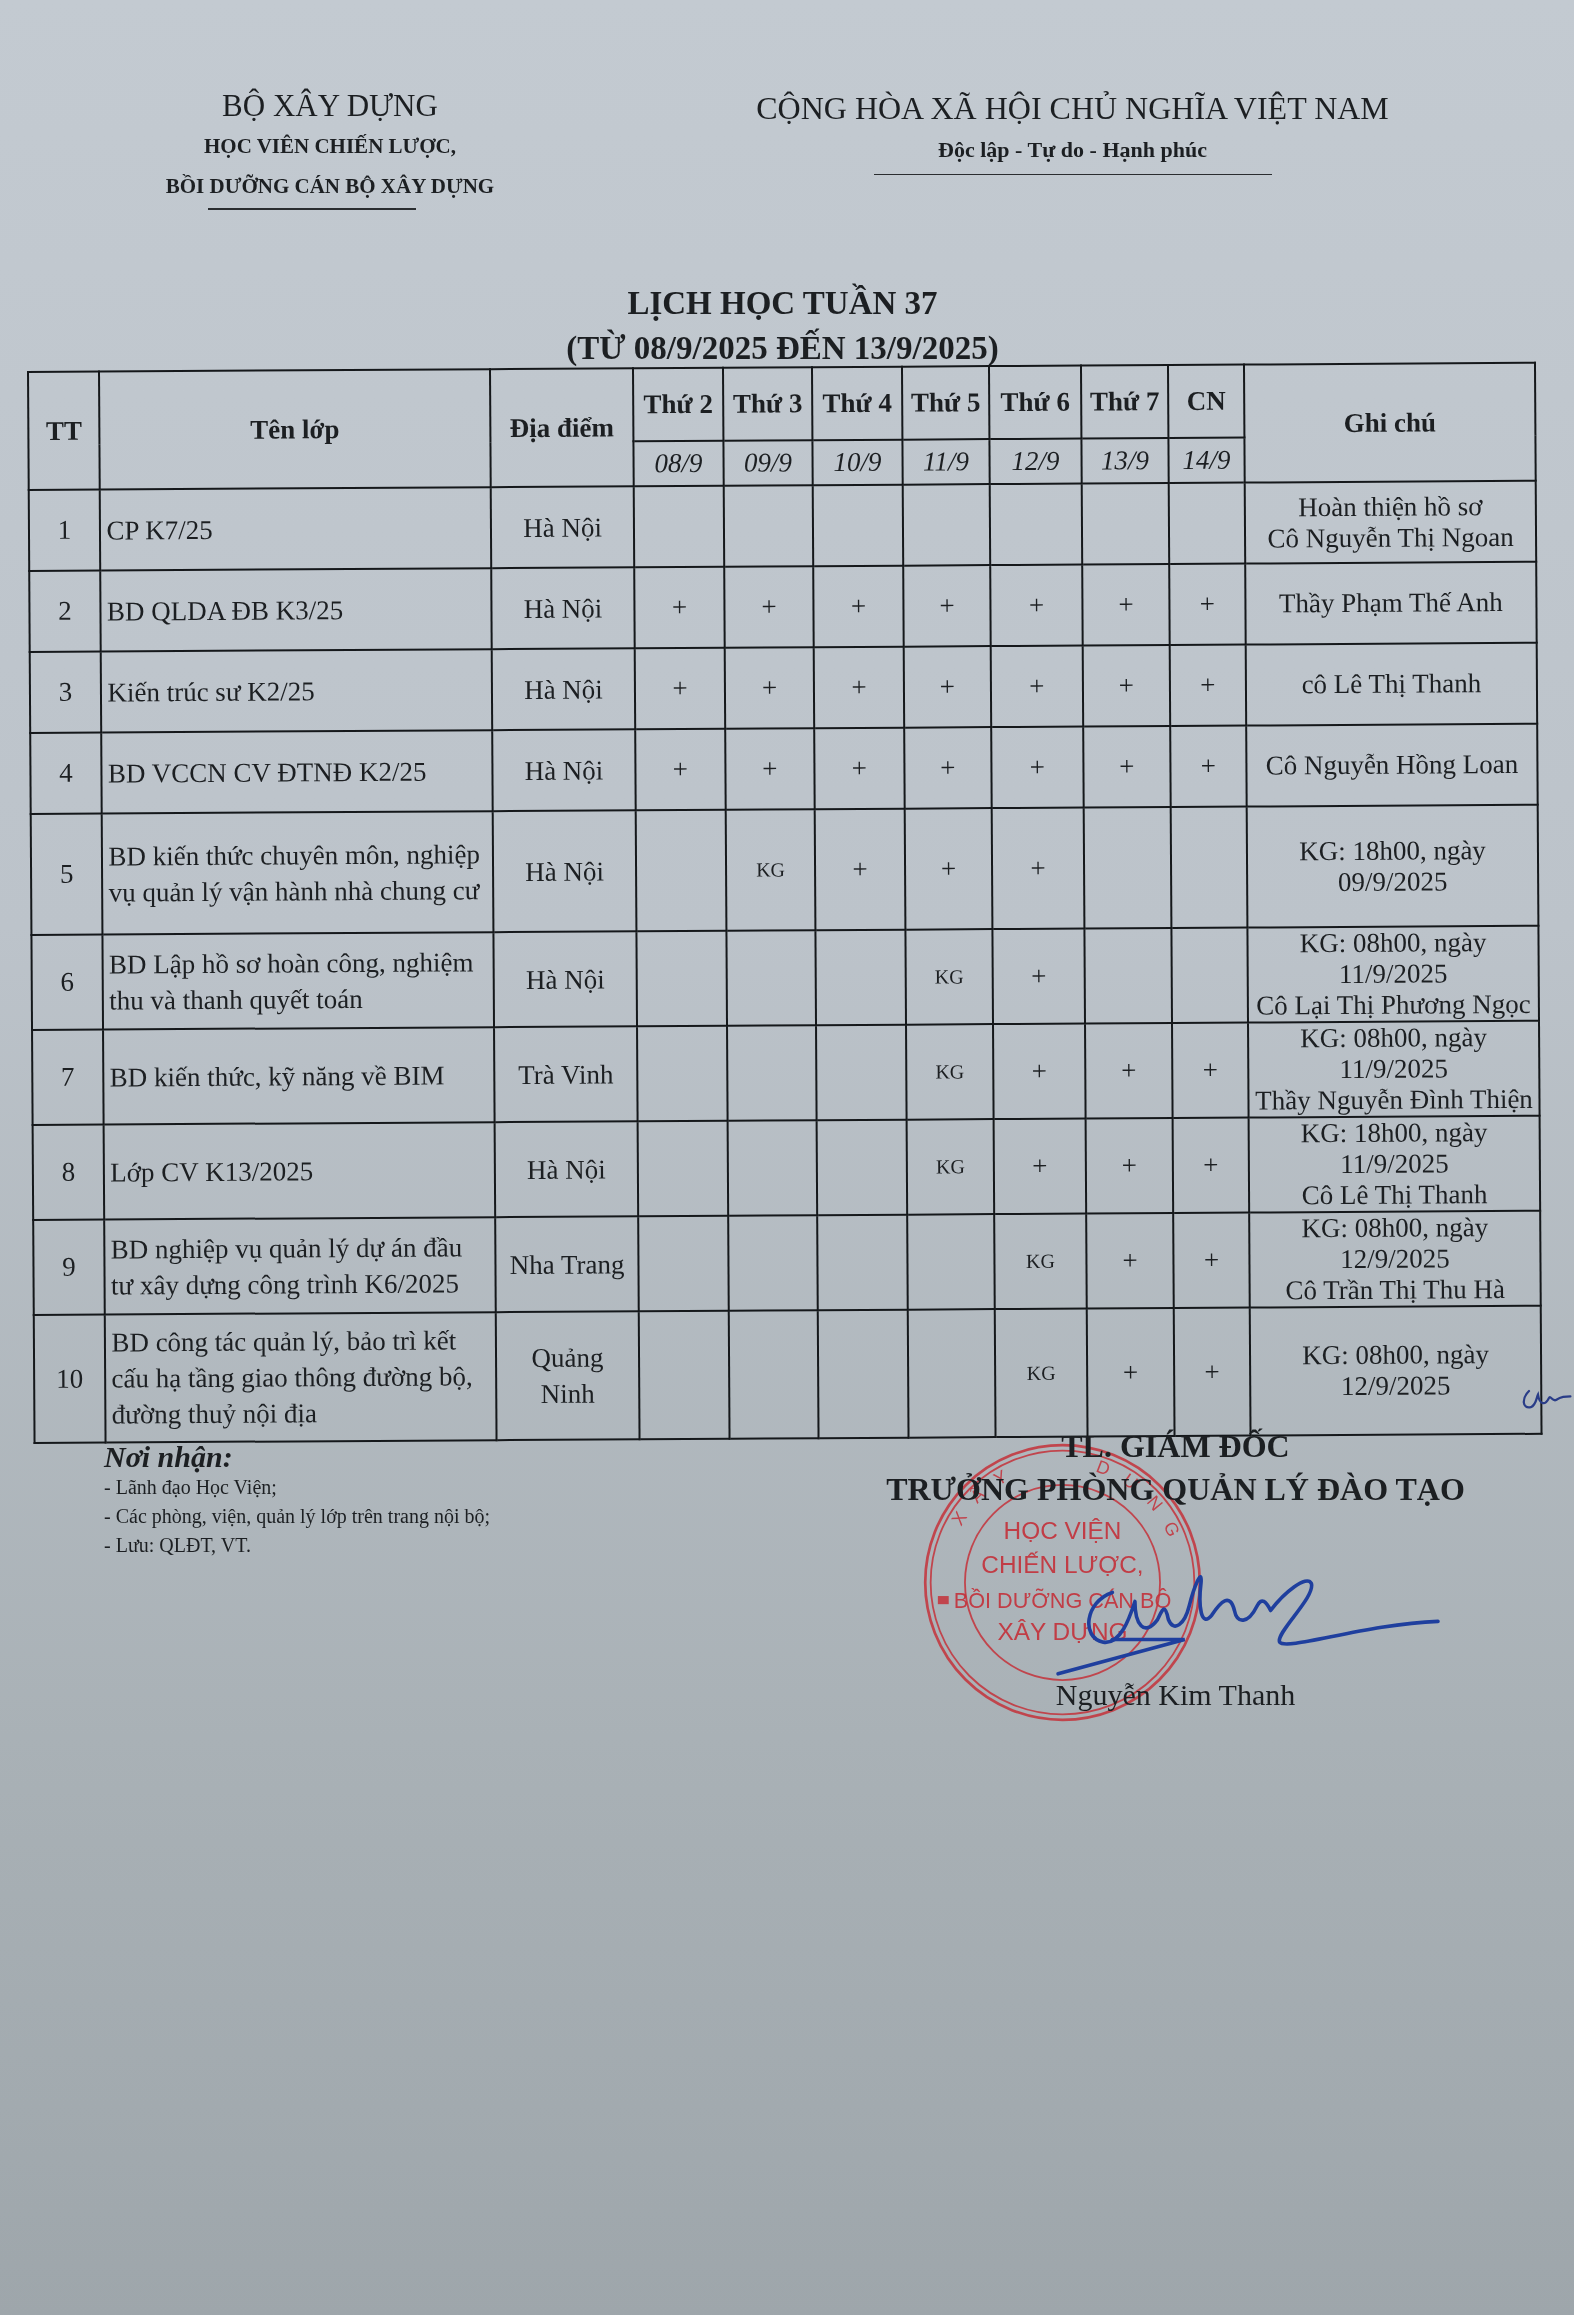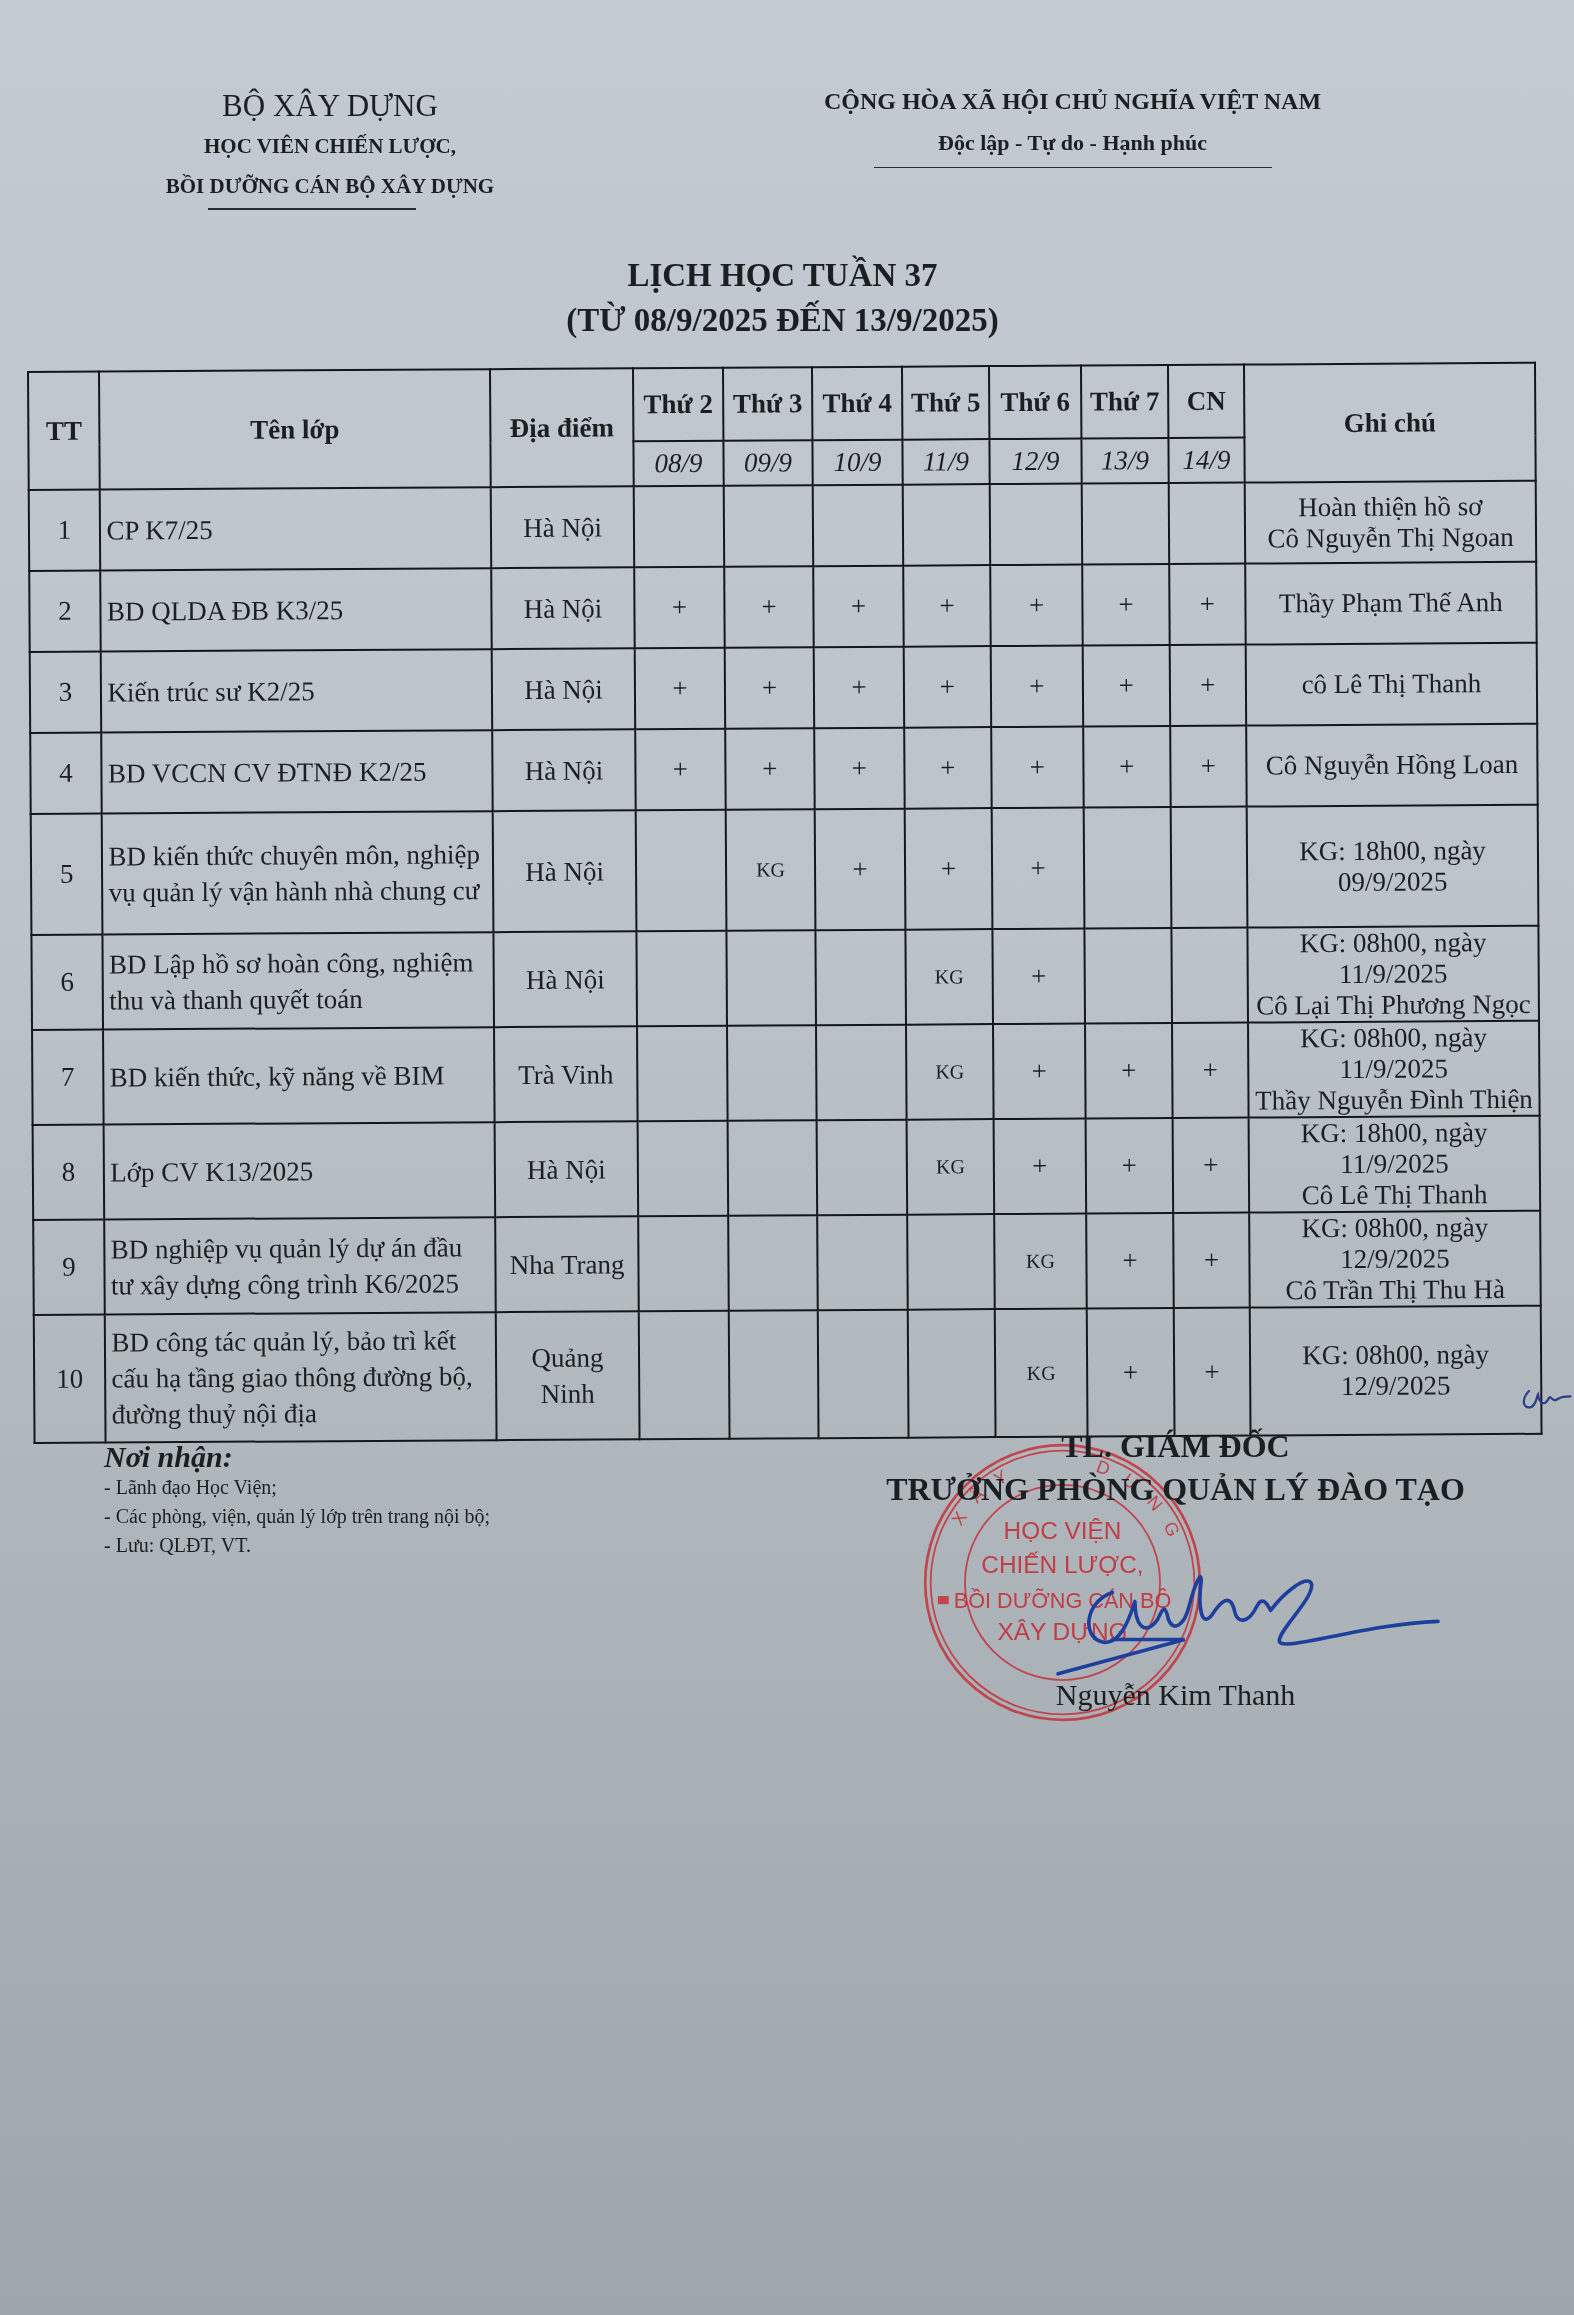--- a/index.html
+++ b/index.html
@@ -10,25 +10,25 @@
       color: #1c1f22;
       position: relative;
     }
     .abs { position: absolute; }
     .center { text-align: center; }
     .hdr-left { left: 63px; top: 86px; width: 534px; }
     .hdr-left .l1 { font-size: 31px; line-height: 40px; }
     .hdr-left .l2, .hdr-left .l3 { font-size: 21px; font-weight: bold; line-height: 40px; }
     .hdr-left .rule { width: 208px; height: 1.8px; background: #2a2d30; margin: 1.8px auto 0 auto; position: relative; left: -18px; }
     .hdr-right { left: 724px; top: 80px; width: 697px; }
-    .hdr-right .l1 { font-size: 24px; font-weight: bold; line-height: 43px; }
+    .hdr-right .l1 { font-size: 32px; font-weight: normal; line-height: 43px; margin-top: 7px; }
     .hdr-right .l2 { font-size: 22px; font-weight: bold; line-height: 40px; }
     .hdr-right .rule { width: 398px; height: 1.8px; background: #2a2d30; margin: 3.6px auto 0 auto; }
     .title { left: 398px; top: 253px; width: 769px; }
-    .title .t1 { font-size: 33px; font-weight: bold; line-height: 45px; }
+    .title .t1 { font-size: 33px; font-weight: bold; line-height: 45px; margin-top: 28px; }
     .title .t2 { font-size: 33px; font-weight: bold; line-height: 45px; }
 
     table.sched {
       position: absolute; left: 27px; top: 371px; width: 1507px;
       border-collapse: collapse; table-layout: fixed;
       transform: rotate(-0.35deg); transform-origin: left top;
     }
     table.sched td, table.sched th {
       border: 2.7px solid #15181b; padding: 0 5.4px;
       font-size: 27px; vertical-align: middle;

